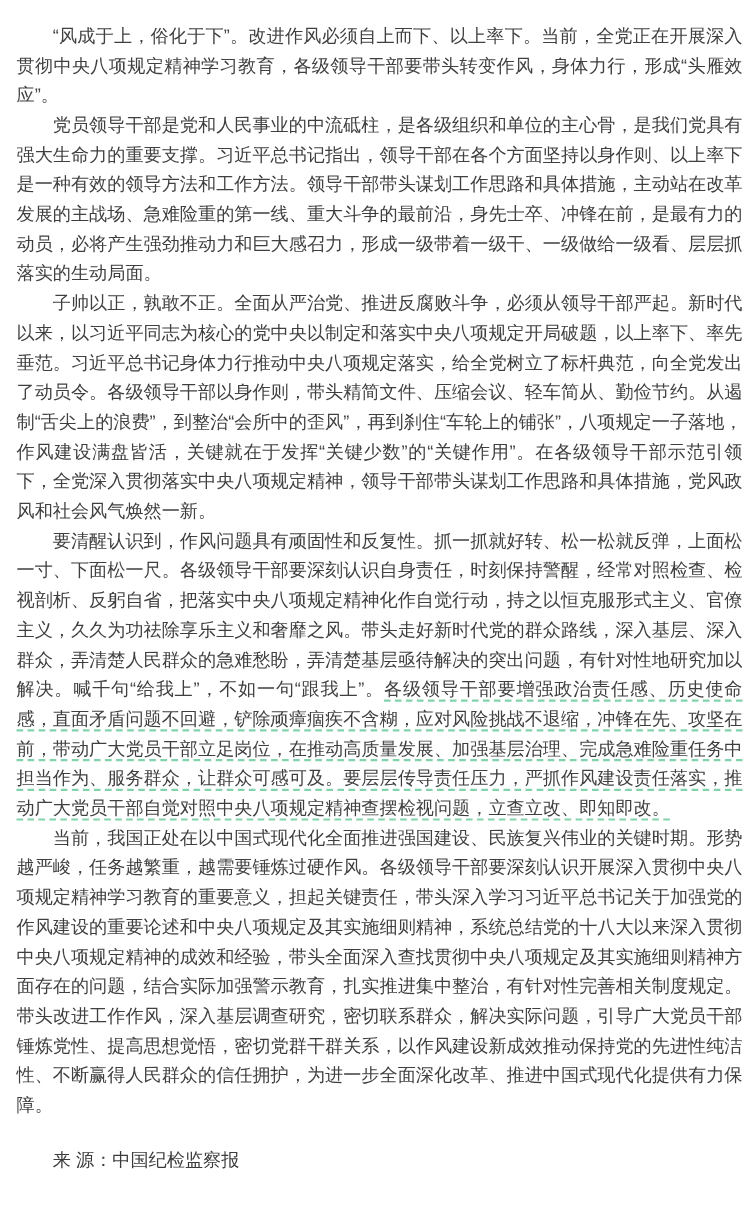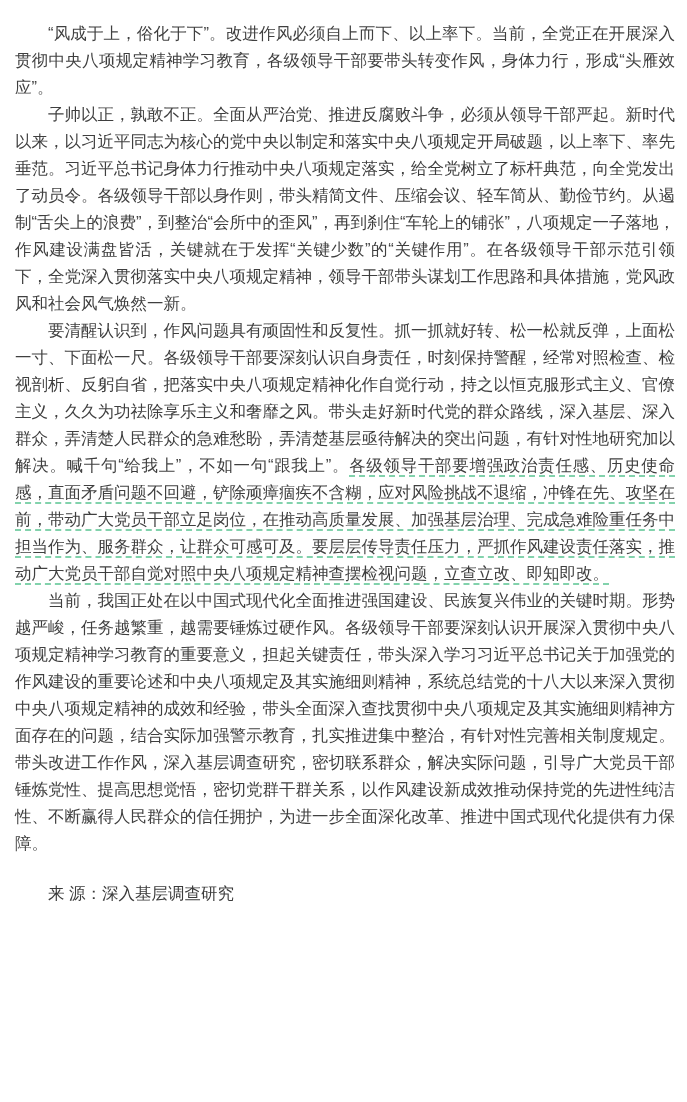--- a/index.html
+++ b/index.html
@@ -43,18 +43,19 @@
     color: #3b3b3b;
     font-family: "Liberation Sans", "DejaVu Sans", sans-serif;
   }
 </style>
 </head>
 <body>
 
 <div class="page">
   <div class="article" id="paragraphs">
       <p class="para"><span>“风成于上，俗化于下”。改进作风必须自上而下、以上率下。当前，全党正在开展深入贯彻中央八项规定精神学习教育，各级领导干部要带头转变作风，身体力行，形成“头雁效应”。</span></p>
+      <p class="para"><span>党员领导干部是党和人民事业的中流砥柱，是各级组织和单位的主心骨，是我们党具有强大生命力的重要支撑。习近平总书记指出，领导干部在各个方面坚持以身作则、以上率下是一种有效的领导方法和工作方法。领导干部带头谋划工作思路和具体措施，主动站在改革发展的主战场、急难险重的第一线、重大斗争的最前沿，身先士卒、冲锋在前，是最有力的动员，必将产生强劲推动力和巨大感召力，形成一级带着一级干、一级做给一级看、层层抓落实的生动局面。</span></p>
       <p class="para"><span>子帅以正，孰敢不正。全面从严治党、推进反腐败斗争，必须从领导干部严起。新时代以来，以习近平同志为核心的党中央以制定和落实中央八项规定开局破题，以上率下、率先垂范。习近平总书记身体力行推动中央八项规定落实，给全党树立了标杆典范，向全党发出了动员令。各级领导干部以身作则，带头精简文件、压缩会议、轻车简从、勤俭节约。从遏制“舌尖上的浪费”，到整治“会所中的歪风”，再到刹住“车轮上的铺张”，八项规定一子落地，作风建设满盘皆活，关键就在于发挥“关键少数”的“关键作用”。在各级领导干部示范引领下，全党深入贯彻落实中央八项规定精神，领导干部带头谋划工作思路和具体措施，党风政风和社会风气焕然一新。</span></p>
       <p class="para"><span>要清醒认识到，作风问题具有顽固性和反复性。抓一抓就好转、松一松就反弹，上面松一寸、下面松一尺。各级领导干部要深刻认识自身责任，时刻保持警醒，经常对照检查、检视剖析、反躬自省，把落实中央八项规定精神化作自觉行动，持之以恒克服形式主义、官僚主义，久久为功祛除享乐主义和奢靡之风。带头走好新时代党的群众路线，深入基层、深入群众，弄清楚人民群众的急难愁盼，弄清楚基层亟待解决的突出问题，有针对性地研究加以解决。喊千句“给我上”，不如一句“跟我上”。</span><span class="marked">各级领导干部要增强政治责任感、历史使命感，直面矛盾问题不回避，铲除顽瘴痼疾不含糊，应对风险挑战不退缩，冲锋在先、攻坚在前，带动广大党员干部立足岗位，在推动高质量发展、加强基层治理、完成急难险重任务中担当作为、服务群众，让群众可感可及。要层层传导责任压力，严抓作风建设责任落实，推动广大党员干部自觉对照中央八项规定精神查摆检视问题，立查立改、即知即改。</span></p>
       <p class="para"><span>当前，我国正处在以中国式现代化全面推进强国建设、民族复兴伟业的关键时期。形势越严峻，任务越繁重，越需要锤炼过硬作风。各级领导干部要深刻认识开展深入贯彻中央八项规定精神学习教育的重要意义，担起关键责任，带头深入学习习近平总书记关于加强党的作风建设的重要论述和中央八项规定及其实施细则精神，系统总结党的十八大以来深入贯彻中央八项规定精神的成效和经验，带头全面深入查找贯彻中央八项规定及其实施细则精神方面存在的问题，结合实际加强警示教育，扎实推进集中整治，有针对性完善相关制度规定。带头改进工作作风，深入基层调查研究，密切联系群众，解决实际问题，引导广大党员干部锤炼党性、提高思想觉悟，密切党群干群关系，以作风建设新成效推动保持党的先进性纯洁性、不断赢得人民群众的信任拥护，为进一步全面深化改革、推进中国式现代化提供有力保障。</span></p>
     </div>
-  <p class="source-line"><span>来 源：</span><span>深入基层调查研究</span></p>
+  <p class="source-line"><span>来 源：</span><span>中国纪检监察报</span></p>
 </div>
 
 </body></html>

